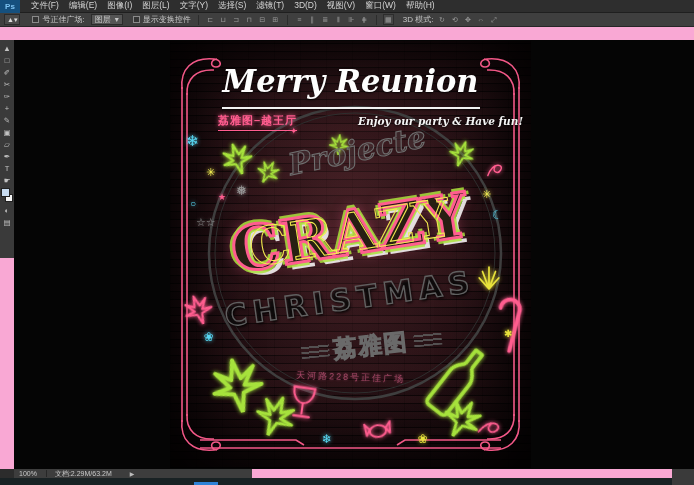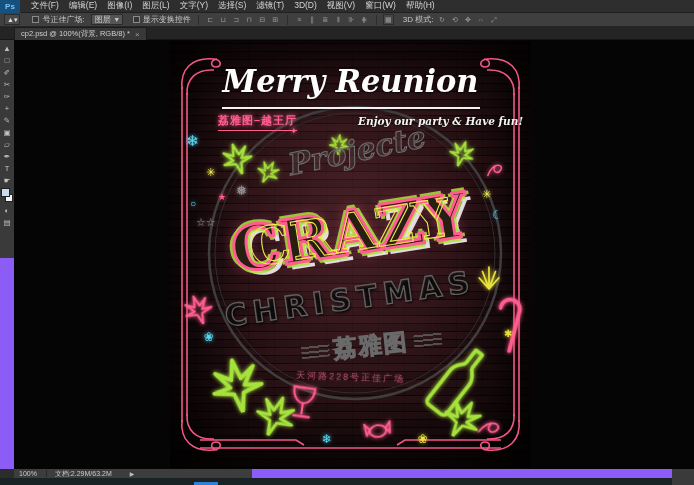--- a/index.html
+++ b/index.html
@@ -1,17 +1,17 @@
 <!DOCTYPE html>
 <html><head>
 <meta charset="utf-8">
 <style>
   html,body{margin:0;padding:0;background:#000;}
   *{box-sizing:border-box;}
-  #win{position:relative;width:694px;height:485px;background:#8b5cf6;overflow:hidden;
+  #win{position:relative;width:694px;height:485px;background:#f9a8d4;overflow:hidden;
        font-family:"Liberation Sans","DejaVu Sans",sans-serif;color:#cfcfcf;}
 
   
   #menubar{position:absolute;left:0;top:0;width:694px;height:13px;background:#2e2e2e;
            display:flex;align-items:center;gap:0;font-size:8.5px;border-bottom:1px solid #1f1f1f;}
   #pslogo{width:20px;height:13px;background:#15507e;color:#7ec3f2;font-weight:bold;
           font-size:8px;display:flex;align-items:center;justify-content:center;margin-right:6px;}
   .menu-item{padding:0 5px;color:#d4d4d4;cursor:default;}
 
   
@@ -156,26 +156,20 @@
     <span class="opt-sep"></span>
     <span id="align-icons"><span class="opt-icon">⊏</span><span class="opt-icon">⊔</span><span class="opt-icon">⊐</span><span class="opt-icon">⊓</span><span class="opt-icon">⊟</span><span class="opt-icon">⊞</span></span>
     <span class="opt-sep"></span>
     <span id="distribute-icons"><span class="opt-icon">≡</span><span class="opt-icon">∥</span><span class="opt-icon">≣</span><span class="opt-icon">⫴</span><span class="opt-icon">⊪</span><span class="opt-icon">⋕</span></span>
     <span class="opt-sep"></span>
     <span class="opt-icon boxed">▦</span>
     <span class="opt-label" style="margin-left:8px">3D 模式:</span>
     <span id="mode3d-icons"><span class="opt-icon">↻</span><span class="opt-icon">⟲</span><span class="opt-icon">✥</span><span class="opt-icon">⇔</span><span class="opt-icon">⤢</span></span>
   </div>
 
-  <div id="tabrow">
-    <div id="doctab">
-      <span>cp2.psd @ 100%(背景, RGB/8) *</span>
-      <span id="tabclose">×</span>
-    </div>
-  </div>
 
   <div id="toolbar">
       <div class="tool">▲</div>
       <div class="tool">□</div>
       <div class="tool">✐</div>
       <div class="tool">✂</div>
       <div class="tool">✑</div>
       <div class="tool">+</div>
       <div class="tool">✎</div>
       <div class="tool">▣</div>

